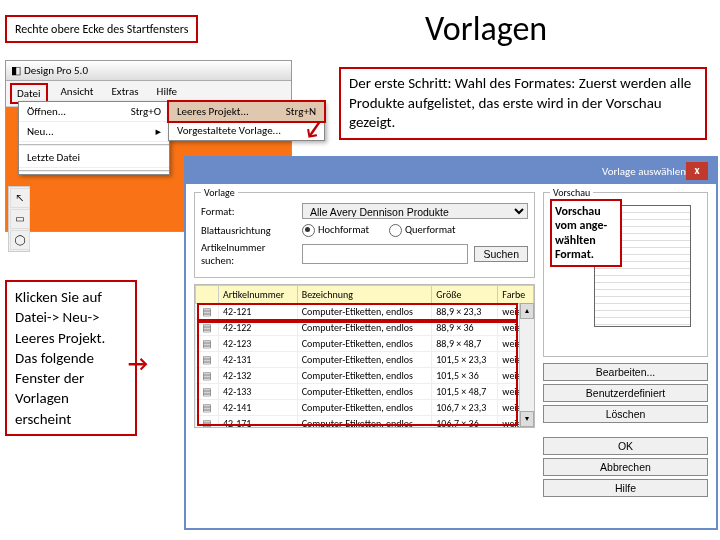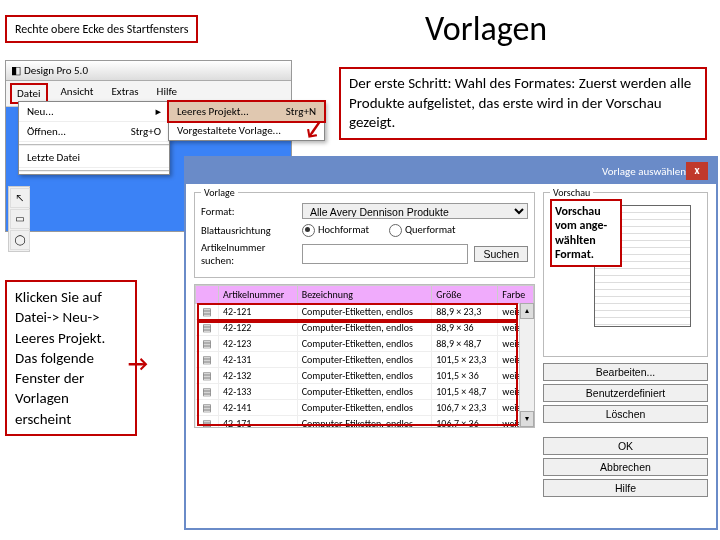--- a/index.html
+++ b/index.html
@@ -1,19 +1,19 @@
 <!DOCTYPE html>
 <html><head>
 <meta charset="utf-8">
 <style>
 body{margin:0;font-family:Calibri,Arial,sans-serif;background:#fff;width:720px;height:540px;position:relative;overflow:hidden}
 .red-box{border:2px solid #c00000;background:#fff;padding:5px 8px;position:absolute}
 .title{font-size:34px;font-weight:400;position:absolute}
 .arrow{position:absolute;font-size:22px;color:#c00000;font-weight:bold}
-.scr1{position:absolute;left:5px;top:60px;width:285px;height:170px;border:1px solid #999;background:#3b82f6;font-size:11px}
+.scr1{position:absolute;left:5px;top:60px;width:285px;height:170px;border:1px solid #999;background:#f97316;font-size:11px}
 .scr1-title{background:linear-gradient(#fff,#ddd);border-bottom:1px solid #aaa;padding:3px 5px;font-size:11px}
 .scr1-menu{background:#f4f4f4;border-bottom:1px solid #ccc;display:flex;gap:8px;padding:2px 4px}
 .scr1-menu span{padding:2px 5px}
 .scr1-menu .active{border:2px solid #c00000}
 .scr1-drop{position:absolute;left:12px;top:40px;width:150px;background:#fff;border:1px solid #888;box-shadow:2px 2px 4px rgba(0,0,0,.3)}
 .scr1-drop div{padding:3px 8px;border-bottom:1px solid #eee;display:flex;justify-content:space-between}
 .scr1-drop .sep{height:0;border-top:1px solid #bbb;padding:0;margin:2px 0}
 .scr1-sub{position:absolute;left:162px;top:40px;width:155px;background:#fff;border:1px solid #888;box-shadow:2px 2px 4px rgba(0,0,0,.3)}
 .scr1-sub div{padding:3px 8px;display:flex;justify-content:space-between}
 .scr1-sub .hl{background:#e0c8b0;border:2px solid #c00000;margin:-2px}
@@ -31,21 +31,21 @@
 .grp-lbl{position:absolute;top:-7px;left:6px;background:#fff;padding:0 3px;font-size:10px}
 .row{display:flex;align-items:center;gap:6px;margin:4px 0;font-size:10.5px}
 .row label{width:95px}
 .row input[type=text],.row select{flex:1;border:1px solid #999;padding:1px 3px;font-size:10.5px;height:16px}
 .btn{border:1px solid #888;background:#f0f0f0;padding:1px 8px;font-size:10.5px}
 .prev-box{border:1px solid #bbb;height:155px;position:relative;padding:4px}
 .prev-inner{position:absolute;left:50px;top:12px;width:95px;height:120px;border:1px solid #666;background:repeating-linear-gradient(#fff,#fff 6px,#ddd 6px,#ddd 7px)}
 .ann3{position:absolute;left:6px;top:6px;width:62px;border:2px solid #c00000;font-size:12px;font-weight:bold;padding:3px;background:#fff;line-height:1.2;z-index:2}
 .tbl-wrap{border:1px solid #bbb;height:142px;overflow:hidden;position:relative}
 .tbl{width:100%;border-collapse:collapse;font-size:10px}
-.tbl th{background:#f0abfc;border:1px solid #ccc;padding:2px 4px;text-align:left;font-weight:normal}
+.tbl th{background:#fef9c3;border:1px solid #ccc;padding:2px 4px;text-align:left;font-weight:normal}
 .tbl td{border:1px solid #eee;padding:1px 4px}
 .tbl .ico{width:14px;text-align:center;color:#666}
 .hl-row{border:2px solid #c00000;position:absolute;pointer-events:none}
 .side-btns{display:flex;flex-direction:column;gap:3px;margin-top:4px}
 .side-btns .btn{text-align:center;padding:2px 4px}
 .radio{width:11px;height:11px;border:1px solid #666;border-radius:50%;display:inline-block;vertical-align:middle;margin-right:3px;position:relative}
 .radio.on::after{content:"";position:absolute;left:2px;top:2px;width:5px;height:5px;background:#333;border-radius:50%}
 .scrollbar{position:absolute;right:0;top:18px;bottom:0;width:14px;background:#f0f0f0;border-left:1px solid #ccc}
 .sb-btn{height:14px;background:#ddd;border:1px solid #aaa;text-align:center;font-size:8px;line-height:12px}
 </style>
@@ -59,26 +59,26 @@
 <div class="scr1">
   <div class="scr1-title">◧ <span>Design Pro 5.0</span></div>
   <div class="scr1-menu">
     <span class="active">Datei</span>
     <span>Ansicht</span>
     <span>Extras</span>
     <span>Hilfe</span>
   </div>
   <div class="scr1-drop">
     <div>
+        <span>Öffnen...</span>
+        <span>Strg+O</span>
+      </div>
+    <div>
         <span>Neu...</span>
         <span>▸</span>
-      </div>
-    <div>
-        <span>Öffnen...</span>
-        <span>Strg+O</span>
       </div>
     <div class="sep"></div>
     <div>
         <span>Letzte Datei</span>
       </div>
     <div class="sep"></div>
   </div>
   <div class="scr1-sub">
     <div class="hl">
         <span>Leeres Projekt...</span>

